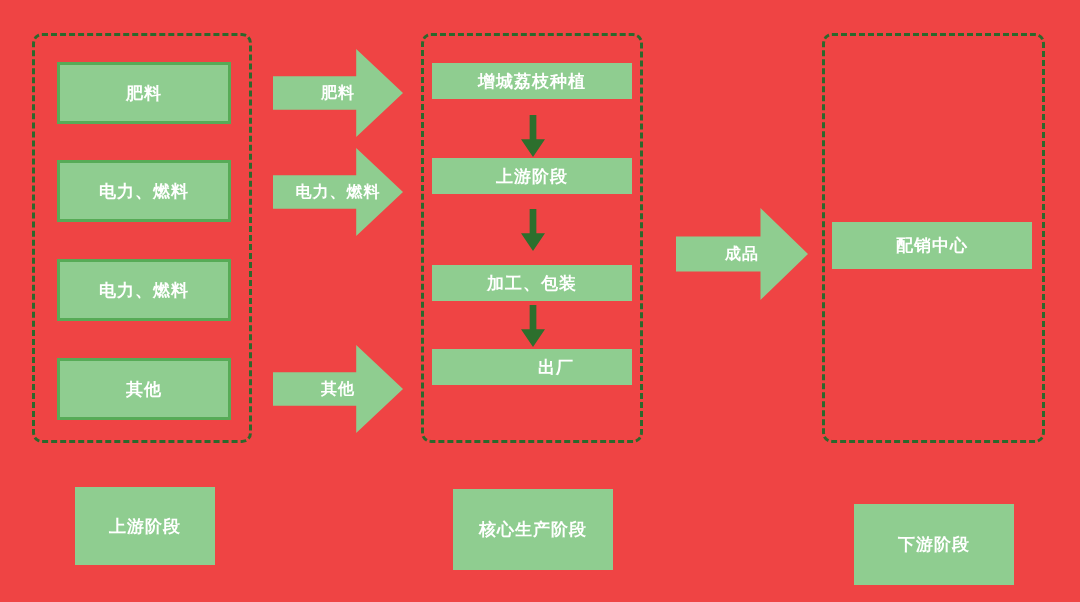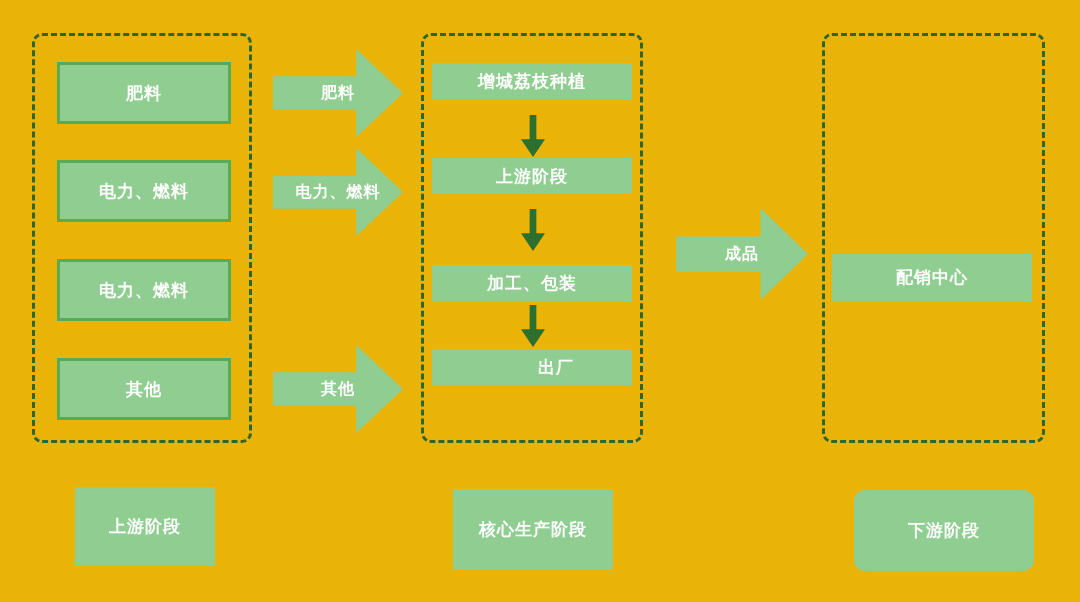--- a/index.html
+++ b/index.html
@@ -1,20 +1,20 @@
 <!DOCTYPE html>
 <html><head>
 <meta charset="utf-8">
 <style>
   html, body { margin: 0; padding: 0; background: #000; }
   .canvas {
     position: relative;
     width: 1080px;
     height: 602px;
-    background: #eab308;
+    background: #ef4444;
     font-family: "Liberation Sans", sans-serif;
     overflow: hidden;
   }
   .stage-container {
     position: absolute;
     top: 33px;
     height: 410px;
     border: 3px dashed #2c682c;
     border-radius: 10px;
     box-sizing: border-box;
@@ -45,21 +45,21 @@
   .u-box-3 { top: 358px; }
 
   
   .c-box { left: 432px; width: 200px; height: 36px; }
   .c-box-0 { top: 63px; }
   .c-box-1 { top: 158px; }
   .c-box-2 { top: 254px; margin-top: 11px; }
   .c-box-3 { top: 349px; padding-left: 48px; }
 
   
-  .d-box { left: 832px; top: 222px; width: 200px; height: 47px; margin-top: 32px; }
+  .d-box { left: 832px; top: 222px; width: 200px; height: 47px; }
 
   
   .block-arrow {
     position: absolute;
     display: flex;
     align-items: center;
     justify-content: center;
     background: #8fcd90;
     color: #ffffff;
     font-size: 16px;
@@ -94,21 +94,21 @@
     align-items: center;
     justify-content: center;
     background: #8fcd90;
     color: #ffffff;
     font-size: 17px;
     font-weight: bold;
     letter-spacing: 1px;
   }
   .stage-label-upstream   { left: 75px;  top: 487px; width: 140px; height: 78px; }
   .stage-label-core       { left: 453px; top: 489px; width: 160px; height: 81px; }
-  .stage-label-downstream { left: 854px; top: 490px; width: 180px; height: 81px; border-radius: 11px; }
+  .stage-label-downstream { left: 854px; top: 504px; width: 160px; height: 81px; }
 </style>
 </head>
 <body>
 
 <div class="canvas">
 
   <div class="stage-container stage-upstream"></div>
   <div class="box bordered u-box u-box-0">肥料</div>
   <div class="box bordered u-box u-box-1">电力、燃料</div>
   <div class="box bordered u-box u-box-2">电力、燃料</div>

